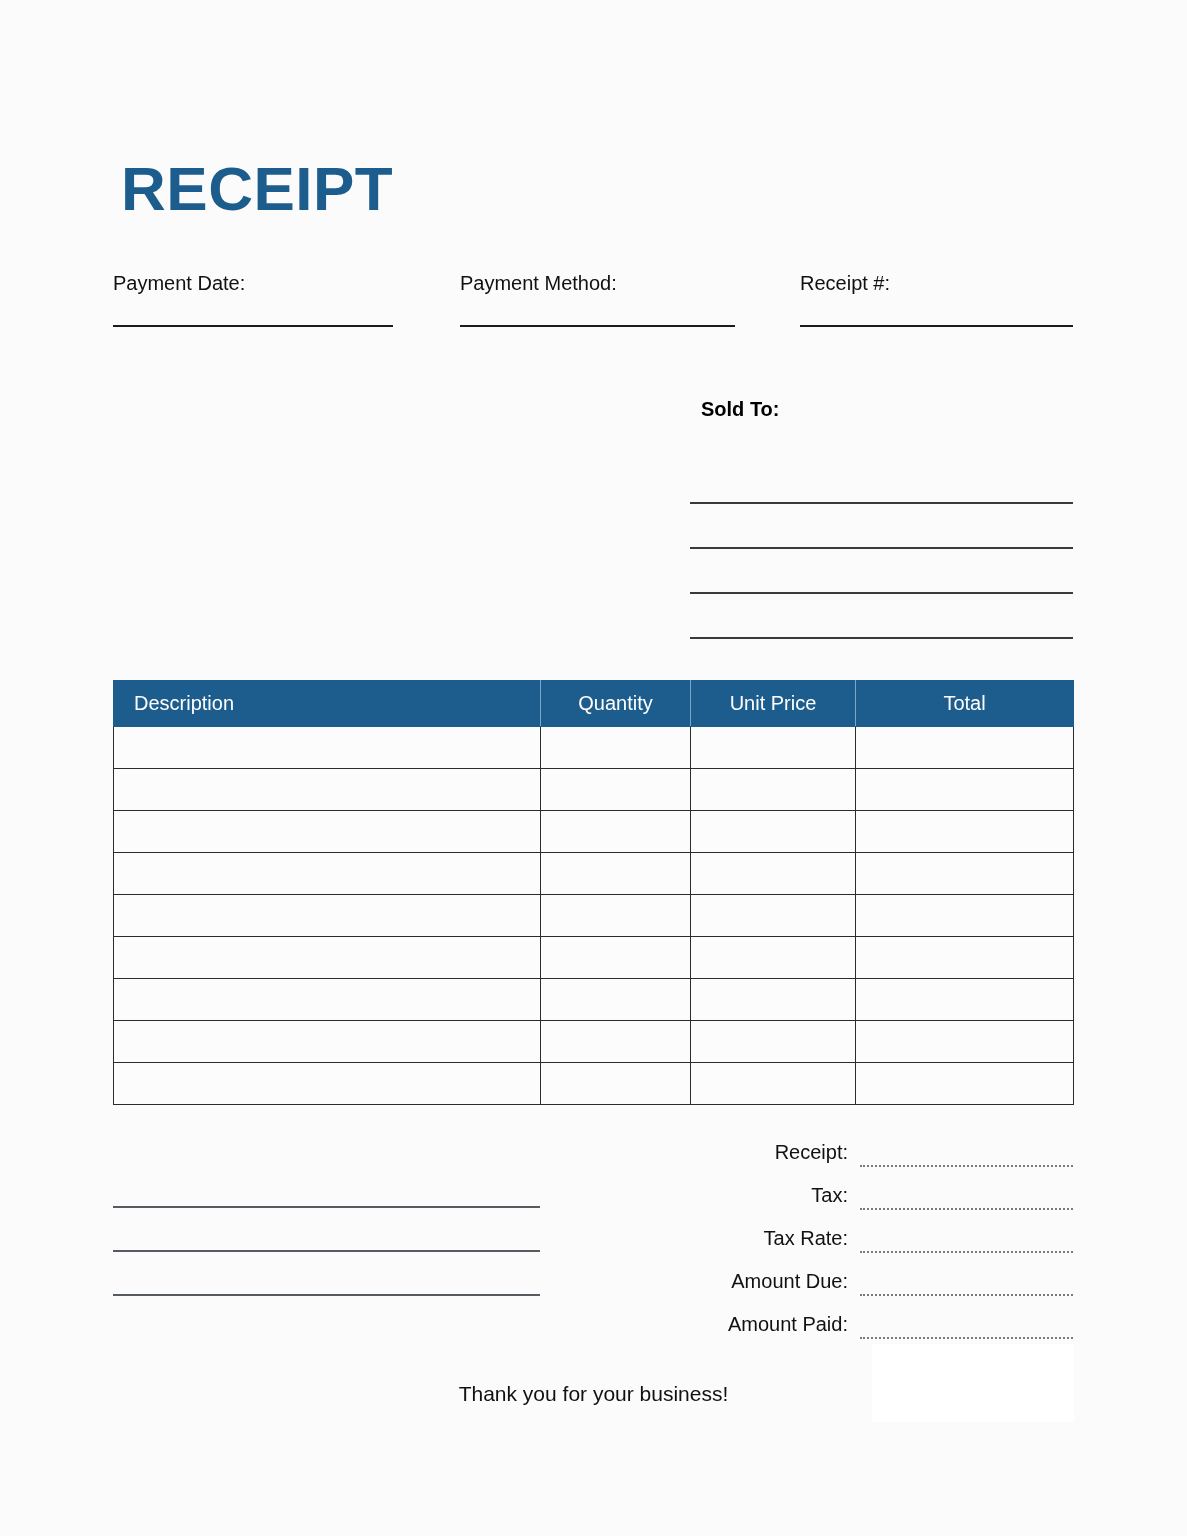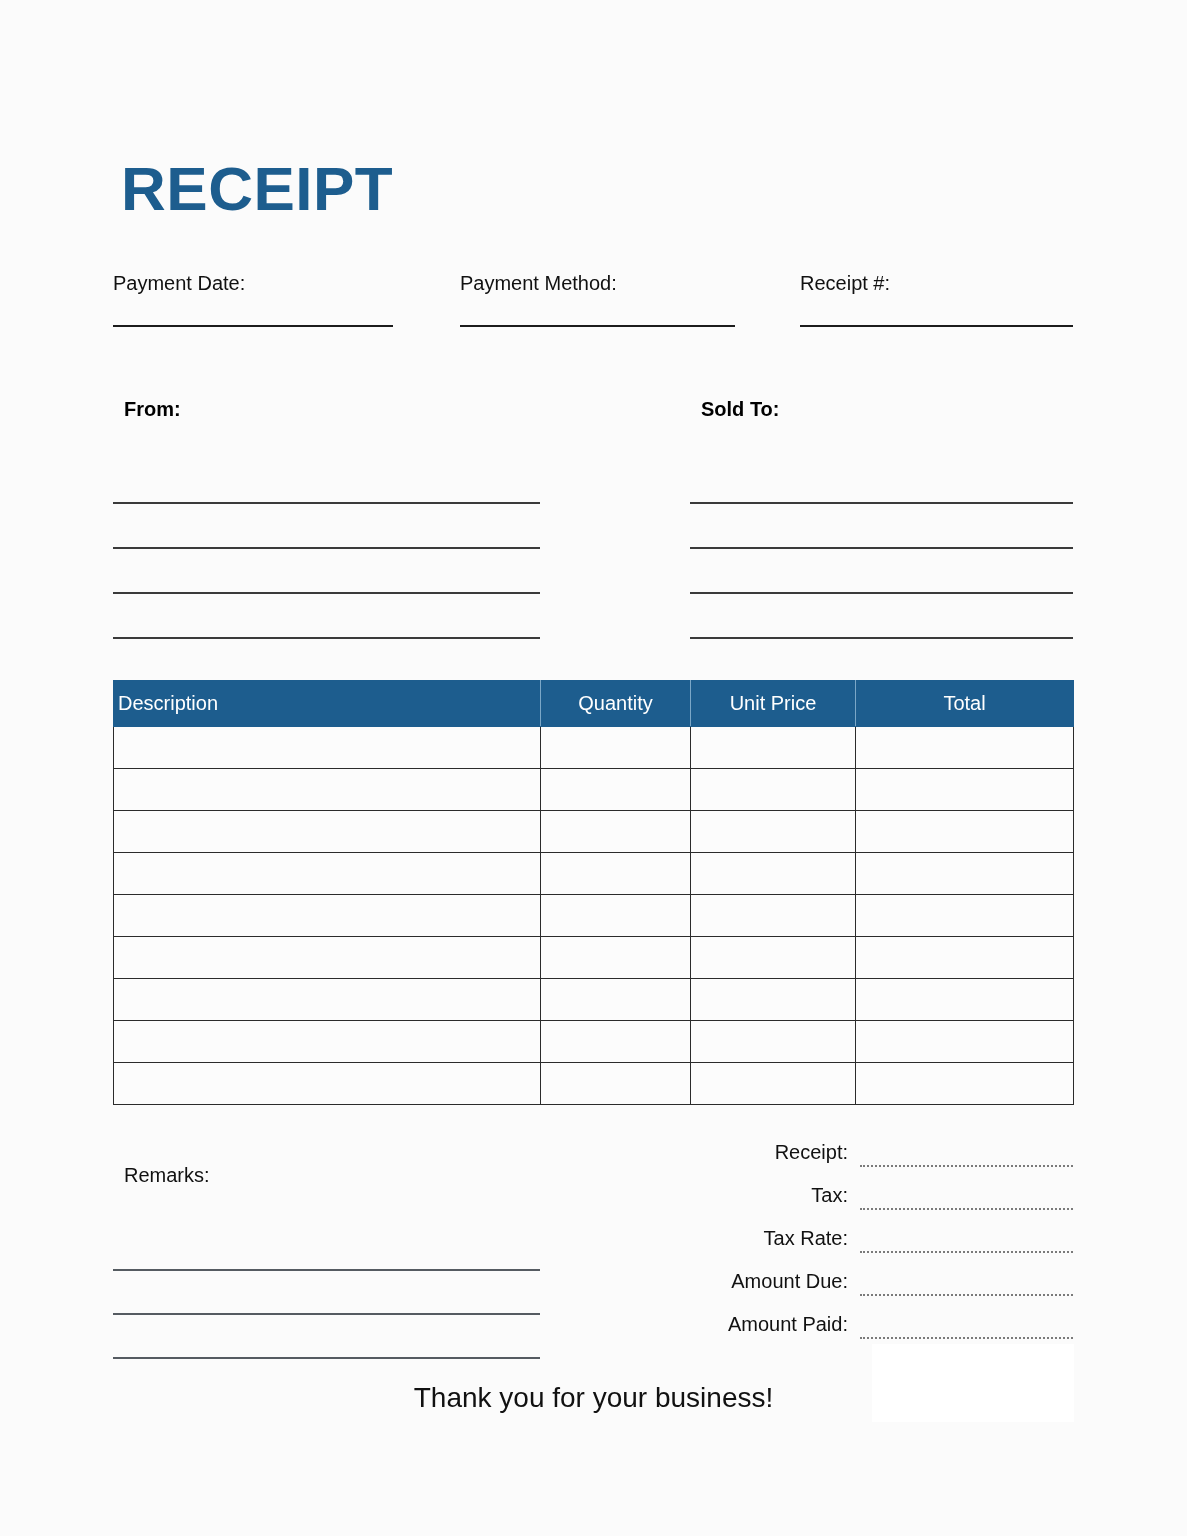--- a/index.html
+++ b/index.html
@@ -87,21 +87,21 @@
     table-layout: fixed;
   }
   .items-table th {
     background: #1d5d8e;
     color: #ffffff;
     font-size: 20px;
     font-weight: normal;
     height: 45px;
     border: 1px solid #1d5d8e;
     border-right-color: #7ba7c7;
-    padding: 0 4px;
+    padding: 0 20px;
   }
   .items-table th.col-desc {
     text-align: left;
   }
   .items-table th.col-qty,
   .items-table th.col-unit,
   .items-table th.col-total {
     text-align: center;
   }
   .items-table th:last-child { border-right-color: #1d5d8e; }
@@ -158,21 +158,21 @@
     height: 26px;
   }
 
   
   #footer-note {
     position: absolute;
     left: 0;
     top: 1368px;
     width: 1187px;
     text-align: center;
-    font-size: 28px;
+    font-size: 21px;
     color: #111;
   }
 
   #signature-box {
     position: absolute;
     left: 872px;
     top: 1330px;
     width: 202px;
     height: 78px;
     background: #ffffff;
@@ -191,28 +191,20 @@
   </div>
   <div class="meta-field" id="meta-2">
     <span class="meta-label">Receipt #:</span>
     <div class="meta-rule"></div>
   </div>
   <div class="meta-field" id="meta-1">
     <span class="meta-label">Payment Method:</span>
     <div class="meta-rule"></div>
   </div>
 
-  <div class="party" id="party-from">
-    <span class="party-title">From:</span>
-    <div class="party-line"></div>
-    <div class="party-line"></div>
-    <div class="party-line"></div>
-    <div class="party-line"></div>
-    <div class="party-line"></div>
-  </div>
 
   <div class="party" id="party-soldto">
     <span class="party-title">Sold To:</span>
     <div class="party-line"></div>
     <div class="party-line"></div>
     <div class="party-line"></div>
     <div class="party-line"></div>
     <div class="party-line"></div>
   </div>
 
@@ -283,21 +275,20 @@
       <tr>
         <td></td>
         <td></td>
         <td></td>
         <td></td>
       </tr>
     </tbody>
   </table>
 
   <div id="remarks">
-    <span class="remarks-title">Remarks:</span>
     <div class="remarks-line"></div>
     <div class="remarks-line"></div>
     <div class="remarks-line"></div>
   </div>
 
   <div id="totals">
     <div class="total-row">
       <span class="total-label">Receipt:</span>
       <span class="total-value"></span>
     </div>

